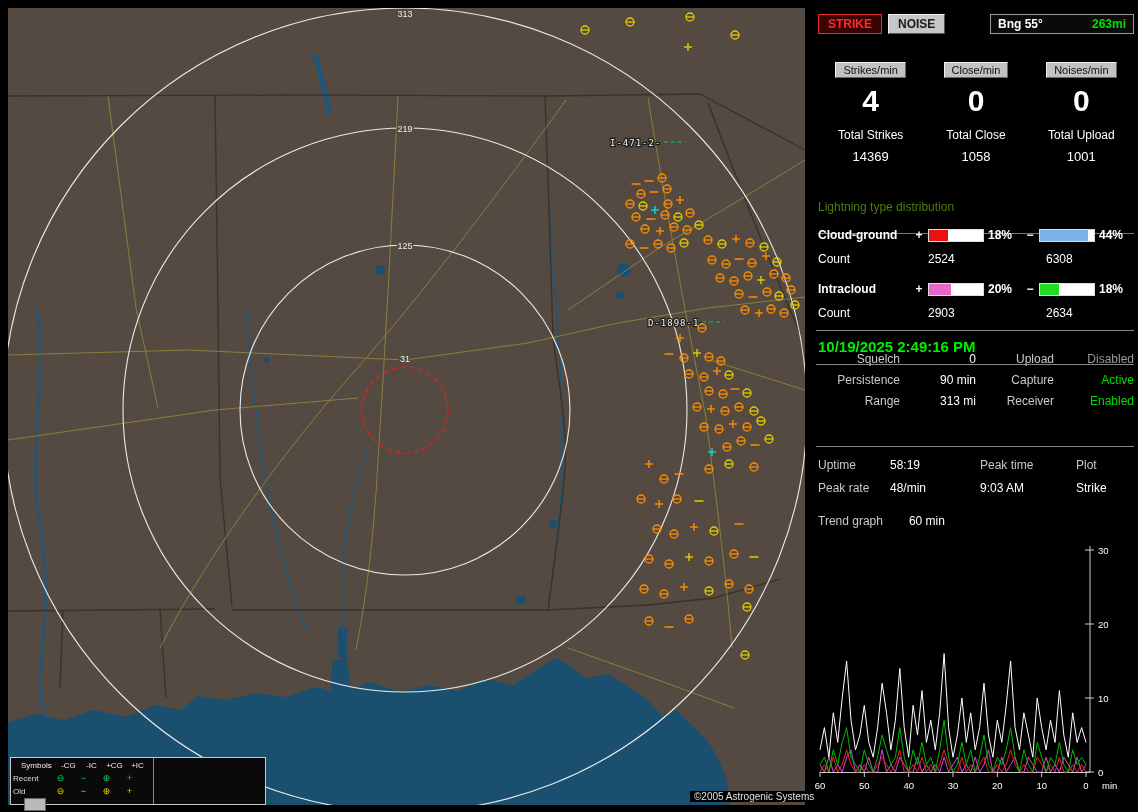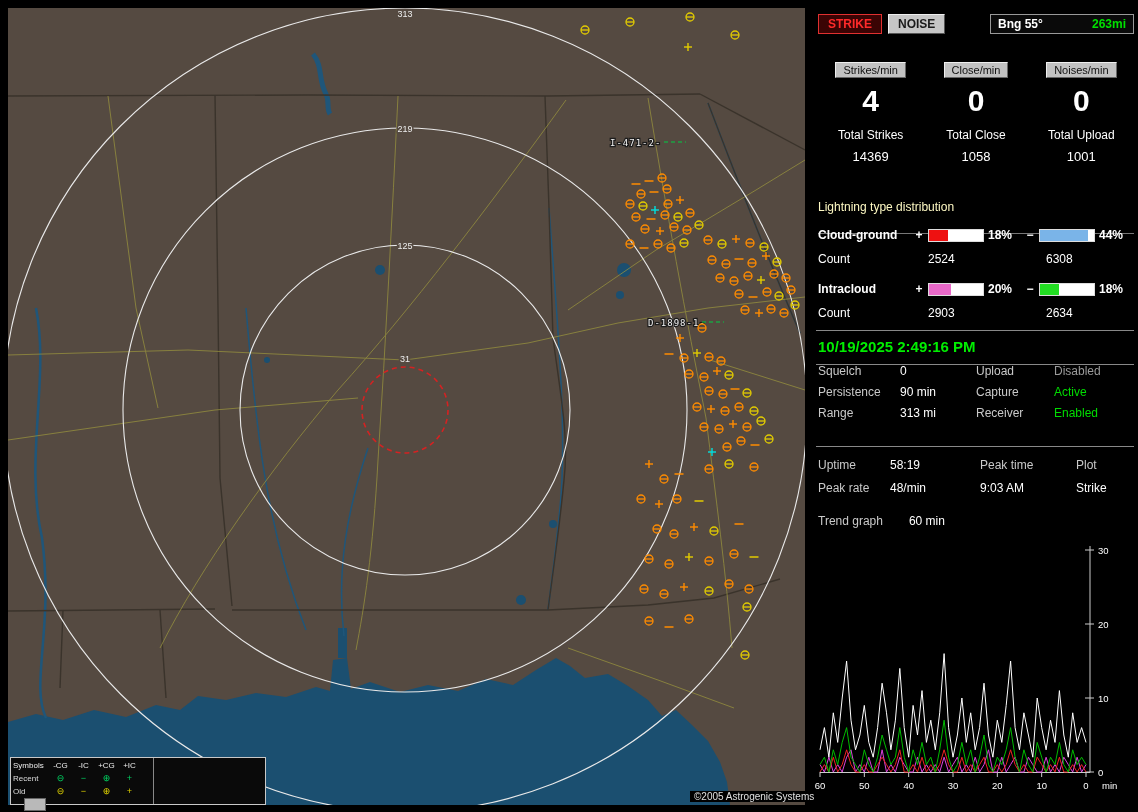--- a/index.html
+++ b/index.html
@@ -8,21 +8,21 @@
   
   .map{position:absolute;left:8px;top:8px;width:797px;height:797px;background:#554a41;overflow:hidden;}
   #map-svg{position:absolute;left:0;top:0;}
   #map-svg .ring-label{font:9px "Liberation Sans",sans-serif;fill:#ececec;paint-order:stroke;stroke:#554a41;stroke-width:3px;}
   #map-svg .cell-label{font:9px "DejaVu Sans Mono",monospace;fill:#f2f2f2;paint-order:stroke;stroke:#1c1c1c;stroke-width:2.5px;letter-spacing:1px;}
   
   .legend{position:absolute;left:2px;top:749px;width:254px;height:46px;background:#0a0a0a;
           border:1px solid #c8c8c8;display:flex;font-size:8px;color:#eee;line-height:13px;}
   .lg-left{width:138px;border-right:1px solid #888;padding:1px 2px;}
   .lg-right{flex:1;padding:1px 2px;text-align:center;}
-  .lg-title{display:inline-block;width:36px;}
+  .lg-title{display:inline-block;width:36px;margin-left:8px;}
   .lg-col{display:inline-block;width:23px;text-align:center;}
   .lg-lab{display:inline-block;width:36px;color:#ddd;}
   .lg-g{display:inline-block;width:23px;text-align:center;font-size:9px;}
   .lg-agetitle{border-bottom:1px solid #555;margin-bottom:1px;white-space:nowrap;}
   .lg-ages{display:flex;justify-content:space-around;}
   .lg-age{font-weight:bold;}
   .copyright{position:absolute;left:690px;top:791px;color:#e0e0e0;font-size:10px;background:#000;padding:0 4px;}
   .mini-box{position:absolute;left:24px;top:798px;width:20px;height:11px;background:#b9b9b9;border:1px solid #666;}
   
   .panel{position:absolute;left:812px;top:0;width:326px;height:584px;background:#000;color:#fff;font-size:12px;}
@@ -33,32 +33,32 @@
   .p-spacer{flex:1;}
   .bng-box{display:flex;justify-content:space-between;width:128px;padding:2px 7px;border:1px solid #999;background:#0a0a0a;font-weight:bold;}
   .bng-val{color:#00e000;}
   .p-grid3{display:grid;grid-template-columns:1fr 1fr 1fr;justify-items:center;}
   .p-chips{top:62px;}
   .chip{background:#c2c2c2;border:1px solid #efefef;border-right-color:#666;border-bottom-color:#666;color:#111;font-size:11px;padding:1px 7px;cursor:pointer;}
   .p-nums{top:84px;font-size:30px;font-weight:bold;}
   .p-totals{top:128px;}
   .tot{display:flex;flex-direction:column;align-items:center;gap:7px;}
   .tot-val{font-size:13px;}
-  .p-dist-title{top:200px;color:#fef9c3;border-bottom:1px solid #777;padding-bottom:19px;}
+  .p-dist-title{top:200px;color:#4d7c0f;border-bottom:1px solid #777;padding-bottom:19px;}
   .d-row{position:absolute;left:6px;right:4px;display:flex;align-items:center;gap:4px;}
   .d-label{width:92px;font-weight:bold;}
   .d-sign{width:10px;font-weight:bold;text-align:center;}
   .bar{width:54px;height:11px;background:#fff;border:1px solid #ddd;overflow:hidden;}
   .bar-fill{height:100%;}
   .d-pct{width:33px;font-weight:bold;}
   .d-count1{width:120px;padding-left:14px;box-sizing:border-box;}
   .d-count2{padding-left:8px;}
   .p-hr{position:absolute;left:4px;right:4px;border-top:1px solid #888;height:0;}
   .p-datetime{top:338px;color:#00ee00;font-weight:bold;font-size:15px;}
-  .p-status{top:364px;display:grid;grid-template-columns:82px 76px 78px 1fr;row-gap:7px;}
+  .p-status{top:352px;display:grid;grid-template-columns:82px 76px 78px 1fr;row-gap:7px;text-align:right;}
   .lab{color:#c9c9c9;}
   .p-stats{top:458px;display:grid;grid-template-columns:72px 90px 96px 1fr;row-gap:9px;}
   .p-trend{top:514px;display:flex;gap:26px;}
   #trend-svg{position:absolute;left:2px;top:532px;}
   #trend-svg .ax{font:9.5px "Liberation Sans",sans-serif;fill:#fff;}
 </style>
 </head>
 <body>
 
 <div class="map">

